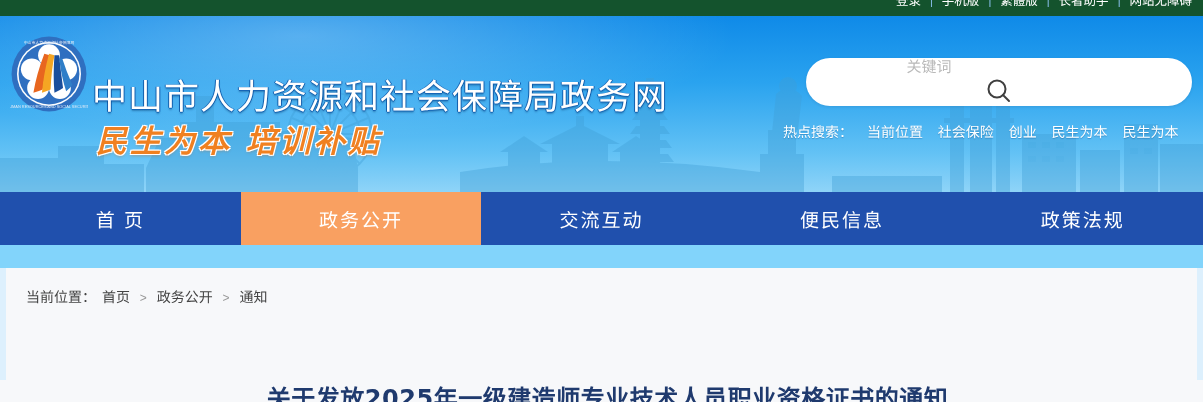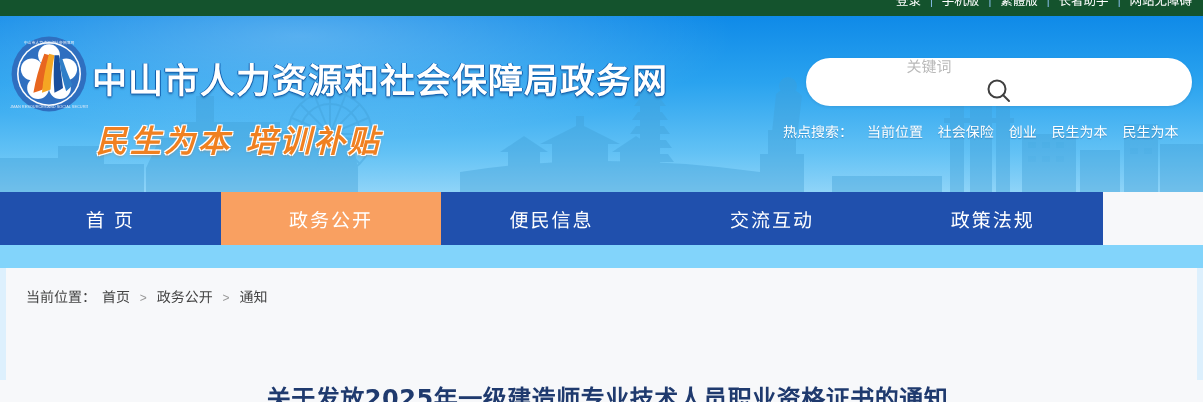--- a/index.html
+++ b/index.html
@@ -41,22 +41,22 @@
   }
   .skyline{position:absolute;left:0;bottom:0;width:1203px;height:120px;opacity:.38;}
 
   
   .logo{
     position:absolute;left:10px;top:19px;width:78px;height:78px;
   }
 
   
   .site-title{
-    position:absolute;left:92px;top:36px;
-    font-size:35px;font-weight:bold;letter-spacing:1px;
+    position:absolute;left:92px;top:52px;
+    font-size:35px;font-weight:normal;letter-spacing:1px;
     color:#ffffff;white-space:nowrap;
     text-shadow:0 1px 0 #1565b6, 0 2px 2px rgba(8,60,110,.45), 1px 0 0 #1565b6, -1px 0 0 #1565b6;
     font-family:"DejaVu Sans","Liberation Sans",sans-serif;
   }
   
   .slogan{
     position:absolute;left:96px;top:100px;
     font-size:31px;font-weight:bold;font-style:italic;
     color:#f08020;white-space:nowrap;letter-spacing:3px;
     text-shadow:0 0 2px #ffffff,1px 1px 0 #ffffff,-1px 1px 0 #ffffff,1px -1px 0 #ffffff,-1px -1px 0 #ffffff,0 2px 3px rgba(180,90,20,.35);
@@ -85,21 +85,21 @@
   .hot{
     position:absolute;left:783px;top:105px;
     font-size:14px;color:#ffffff;white-space:nowrap;
     text-shadow:0 1px 1px rgba(10,70,130,.35);
   }
   .hot .hot-label{margin-right:10px;}
   .hot a{color:#ffffff;text-decoration:none;margin-right:11px;}
 
   
   .nav{
-    position:absolute;left:0;top:192px;width:1103px;height:53px;
+    position:absolute;left:0;top:192px;width:1203px;height:53px;
     background:#2050ad;display:flex;align-items:stretch;text-align:center;
   }
   .nav-item{
     flex:1;display:flex;align-items:center;justify-content:center;
     color:#ffffff;font-size:19px;letter-spacing:2px;text-decoration:none;
     cursor:pointer;
   }
   .nav-item.active{background:#f9a061;}
 
   .nav-underline{
@@ -278,22 +278,22 @@
       <a>社会保险</a>
       <a>创业</a>
       <a>民生为本</a>
       <a>民生为本</a>
     </div>
   </div>
 
   <div class="nav">
     <a class="nav-item">首 页</a>
     <a class="nav-item active">政务公开</a>
+    <a class="nav-item">交流互动</a>
     <a class="nav-item">便民信息</a>
-    <a class="nav-item">交流互动</a>
     <a class="nav-item">政策法规</a>
   </div>
   <div class="nav-underline"></div>
 
   <div class="content">
     <div class="crumb">
       <span class="crumb-label">当前位置：</span>
       <a>首页</a>
       <span class="sep">&gt;</span>
       <a>政务公开</a>

